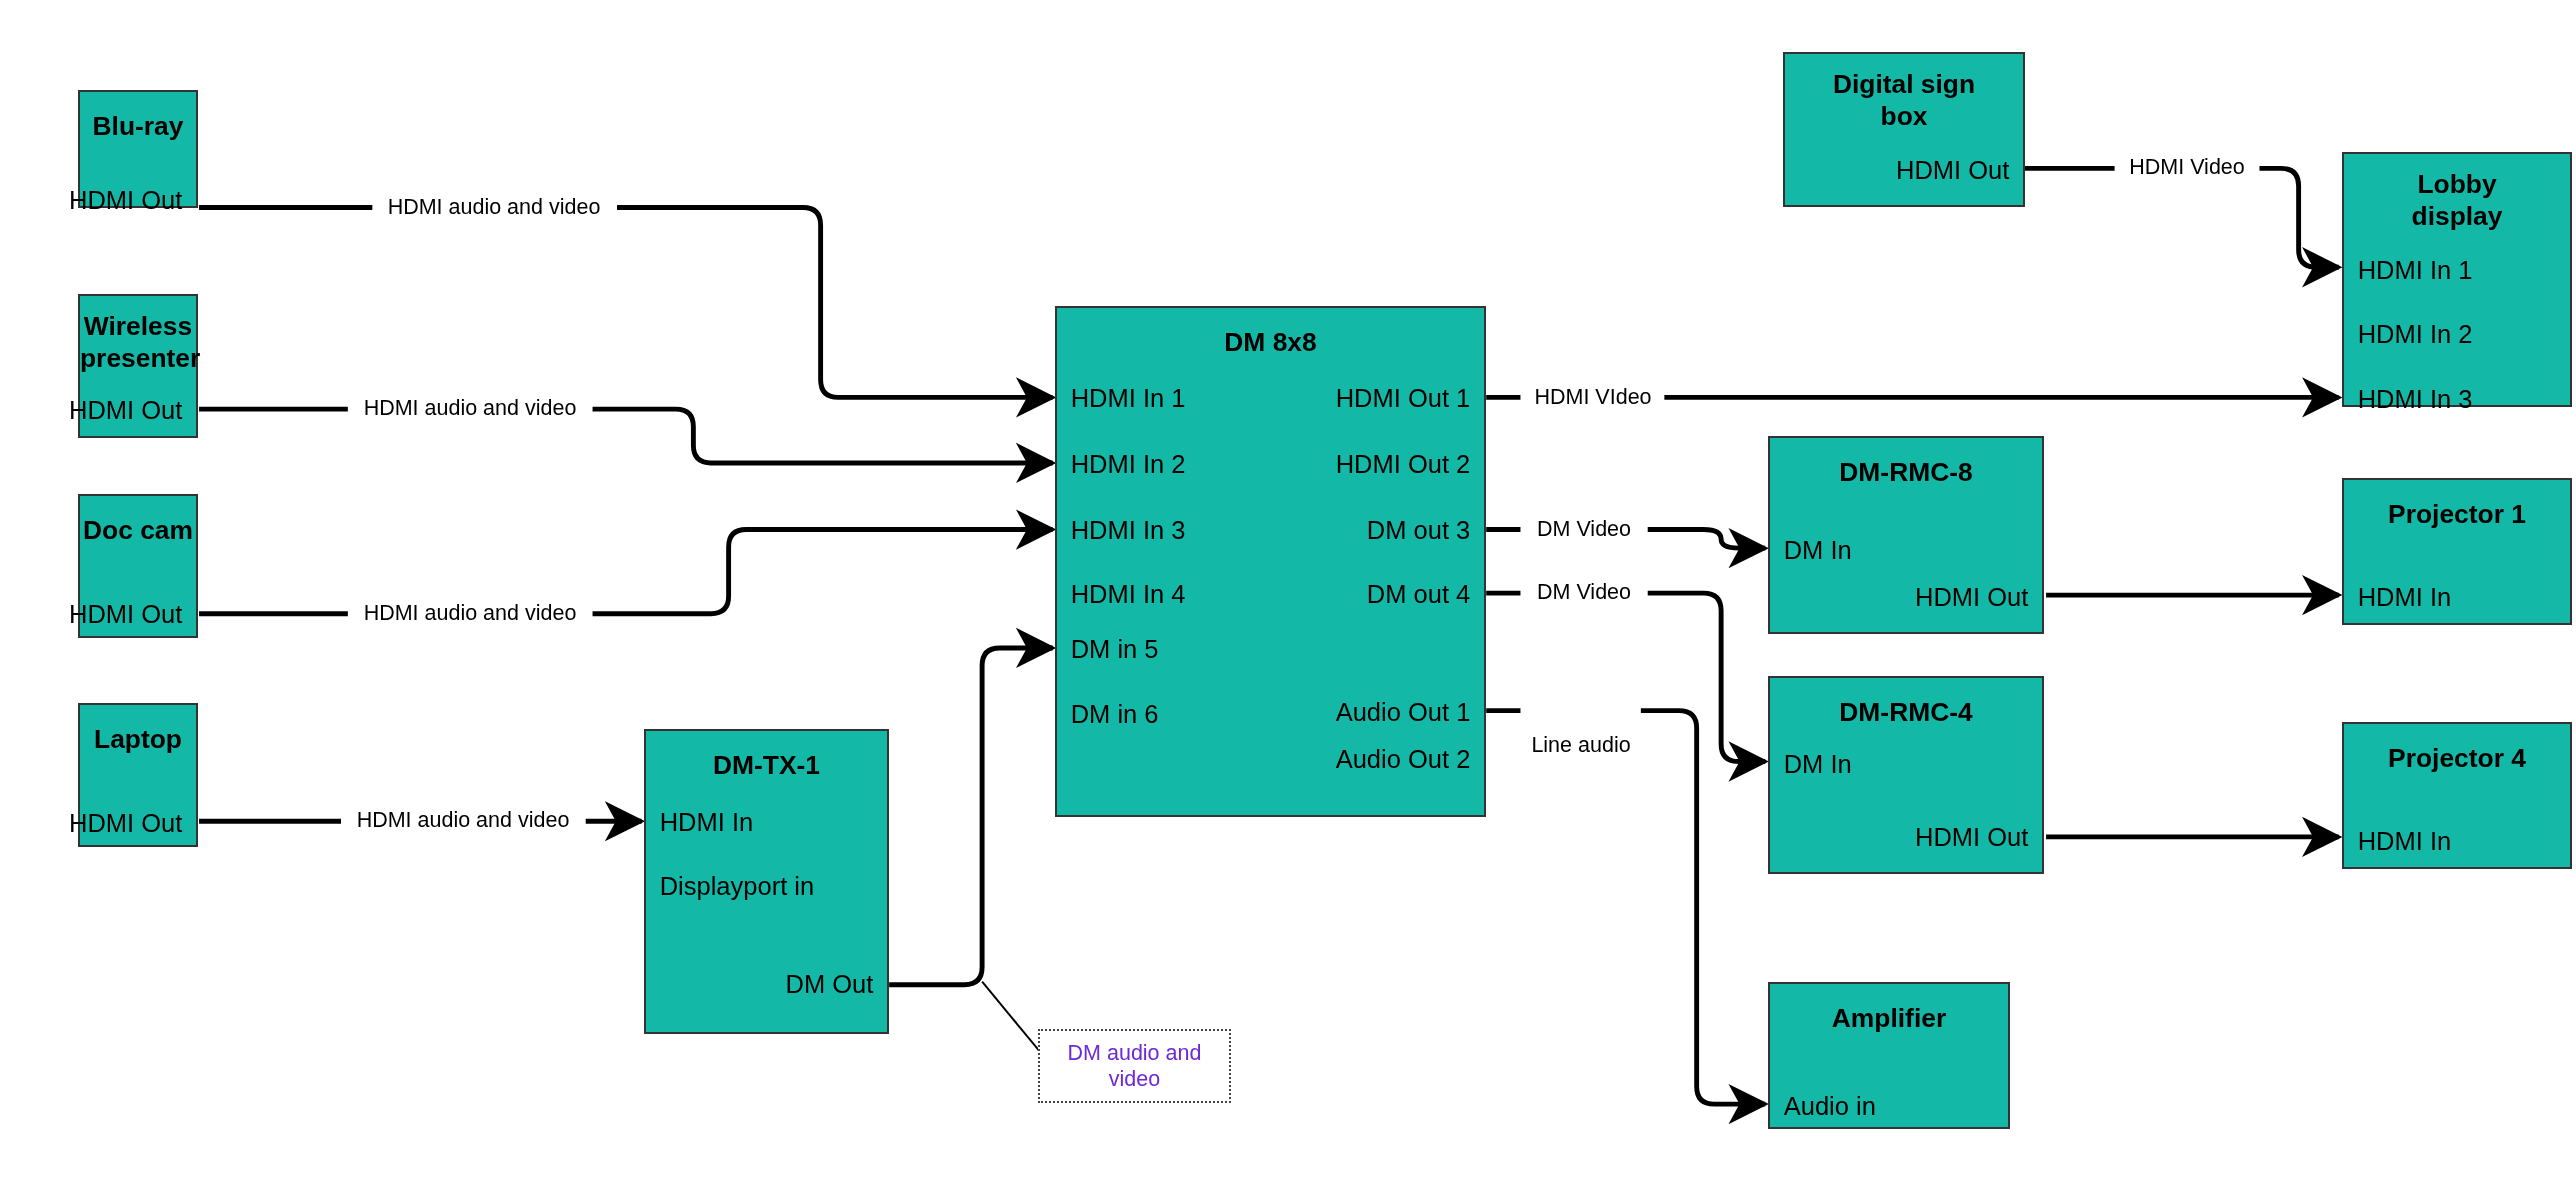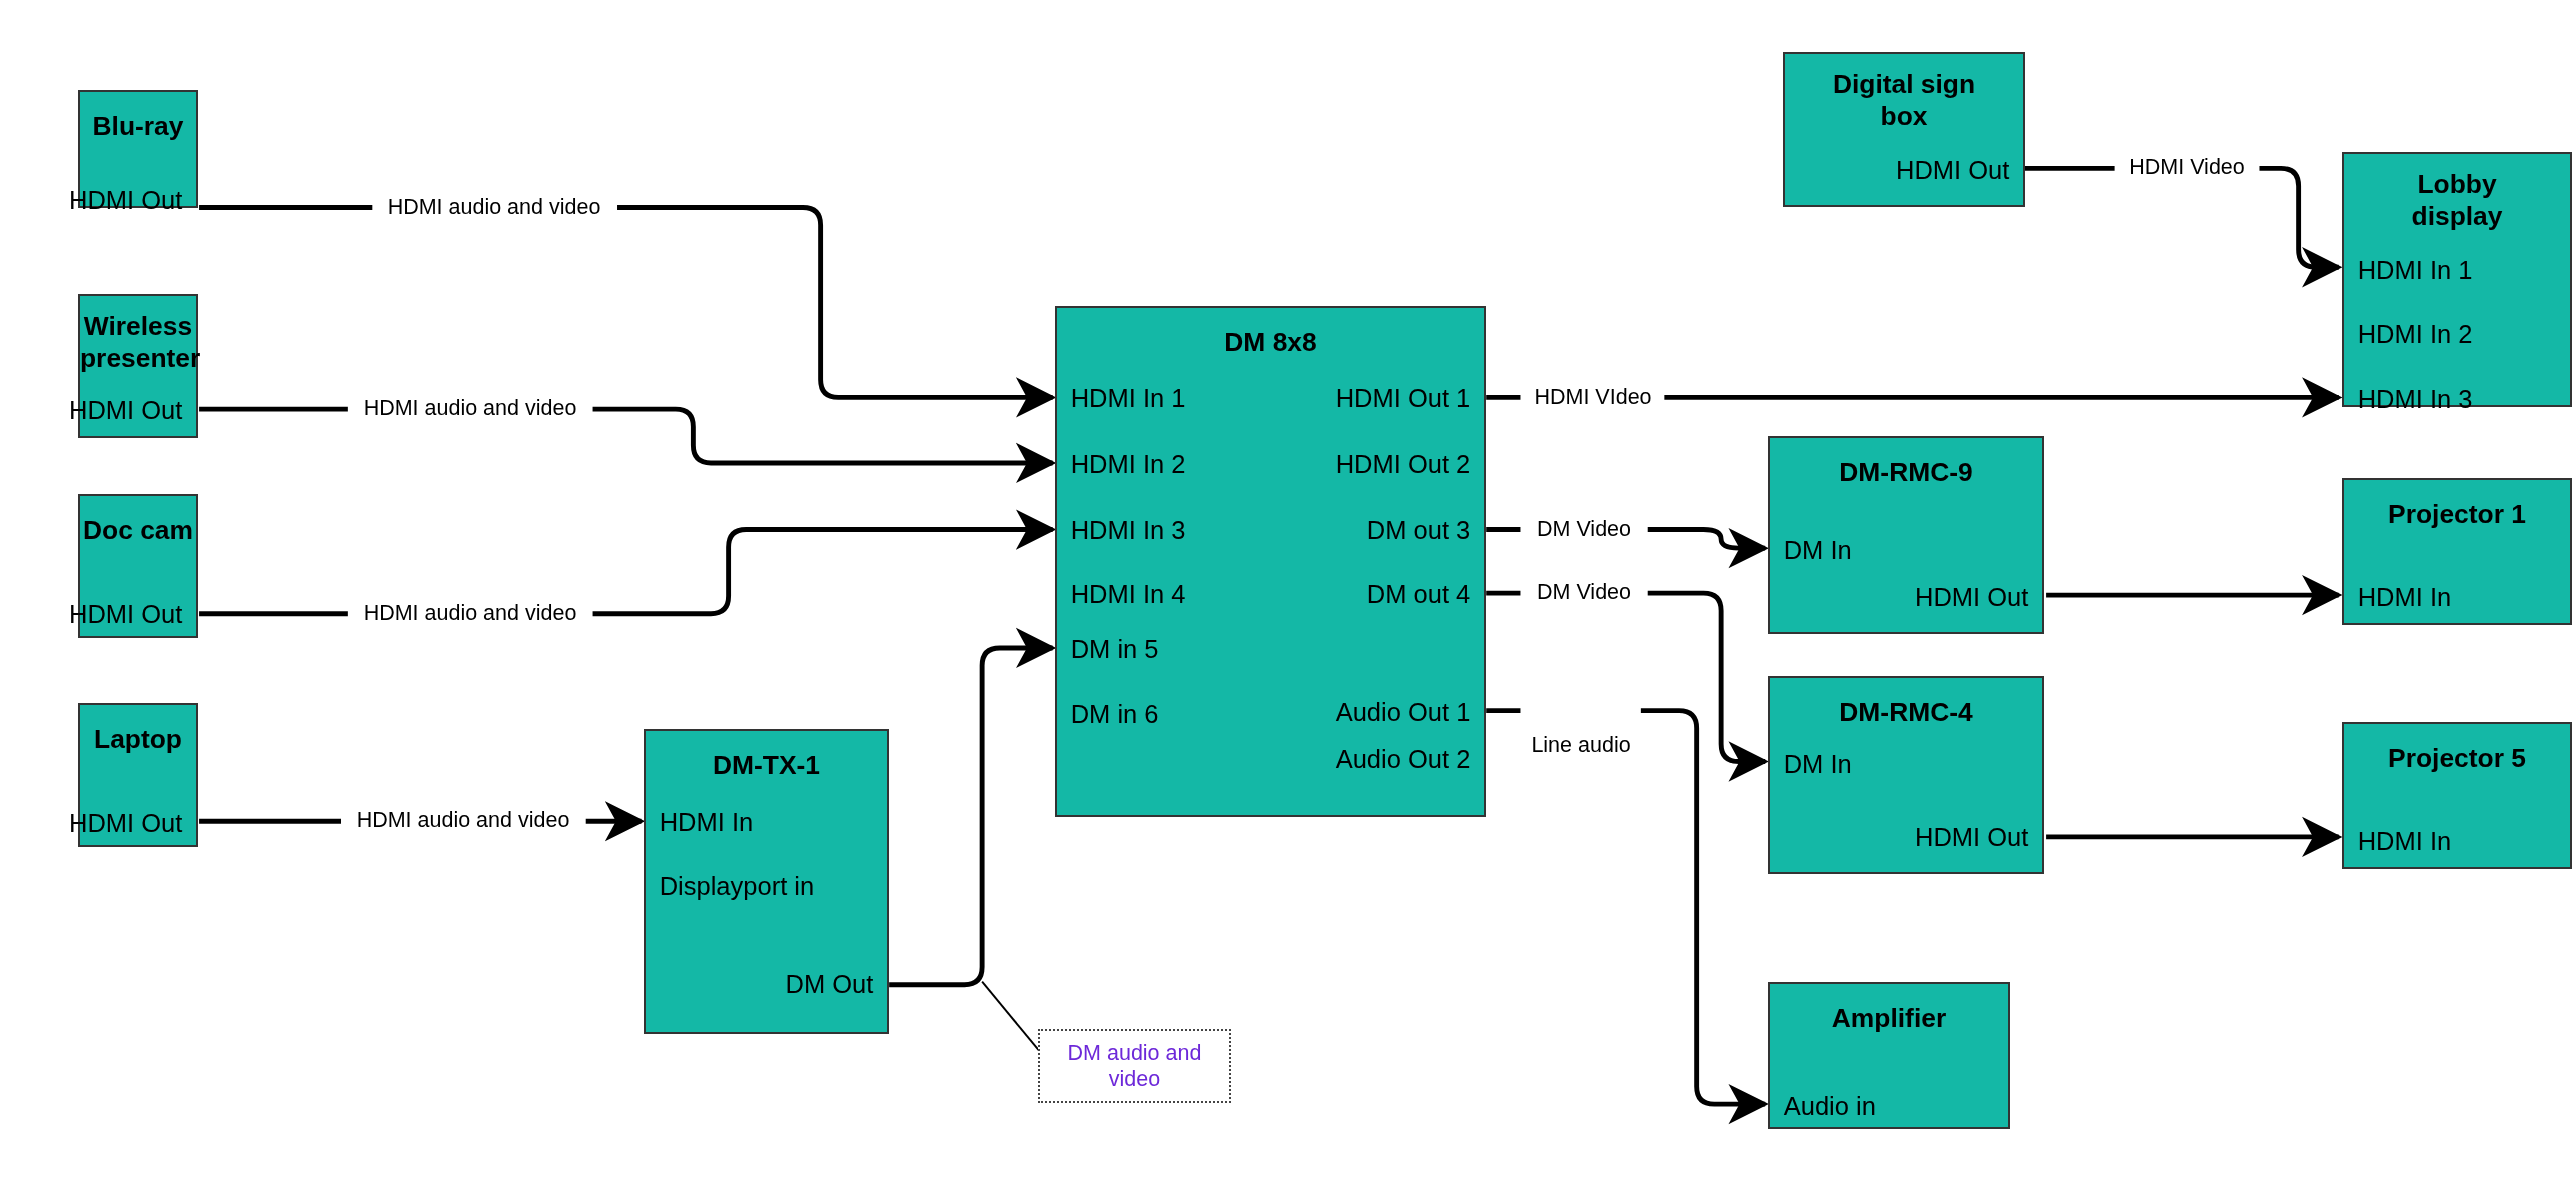--- a/index.html
+++ b/index.html
@@ -176,38 +176,38 @@
 
   <div class="node" style="left:2342px; top:152px; width:230px; height:255px;">
     <div class="node-title" style="top:13.7px;">Lobby</div>
     <div class="node-title" style="top:46px;">display</div>
     <div class="port left" style="top:102px;">HDMI In 1</div>
     <div class="port left" style="top:166px;">HDMI In 2</div>
     <div class="port left" style="top:231px;">HDMI In 3</div>
   </div>
 
   <div class="node" style="left:1768px; top:436px; width:276px; height:198px;">
-    <div class="node-title" style="top:17.6px;">DM-RMC-9</div>
+    <div class="node-title" style="top:17.6px;">DM-RMC-8</div>
     <div class="port left" style="top:98px;">DM In</div>
     <div class="port right" style="top:145px;">HDMI Out</div>
   </div>
 
   <div class="node" style="left:1768px; top:676px; width:276px; height:198px;">
     <div class="node-title" style="top:17.6px;">DM-RMC-4</div>
     <div class="port left" style="top:72px;">DM In</div>
     <div class="port right" style="top:145px;">HDMI Out</div>
   </div>
 
   <div class="node" style="left:2342px; top:478px; width:230px; height:147px;">
     <div class="node-title" style="top:17.6px;">Projector 1</div>
     <div class="port left" style="top:103px;">HDMI In</div>
   </div>
 
   <div class="node" style="left:2342px; top:722px; width:230px; height:147px;">
-    <div class="node-title" style="top:17.6px;">Projector 5</div>
+    <div class="node-title" style="top:17.6px;">Projector 4</div>
     <div class="port left" style="top:103px;">HDMI In</div>
   </div>
 
   <div class="node" style="left:1768px; top:982px; width:242px; height:147px;">
     <div class="node-title" style="top:17.6px;">Amplifier</div>
     <div class="port left" style="top:108px;">Audio in</div>
   </div>
 
   <div class="note-box" style="left:1038px; top:1029px; width:193px; height:74px;">DM audio and video</div>
 

